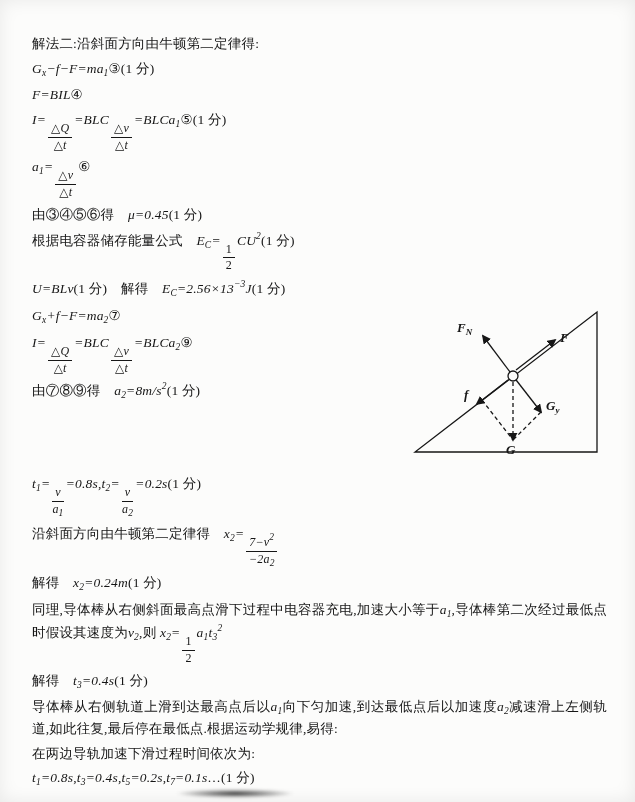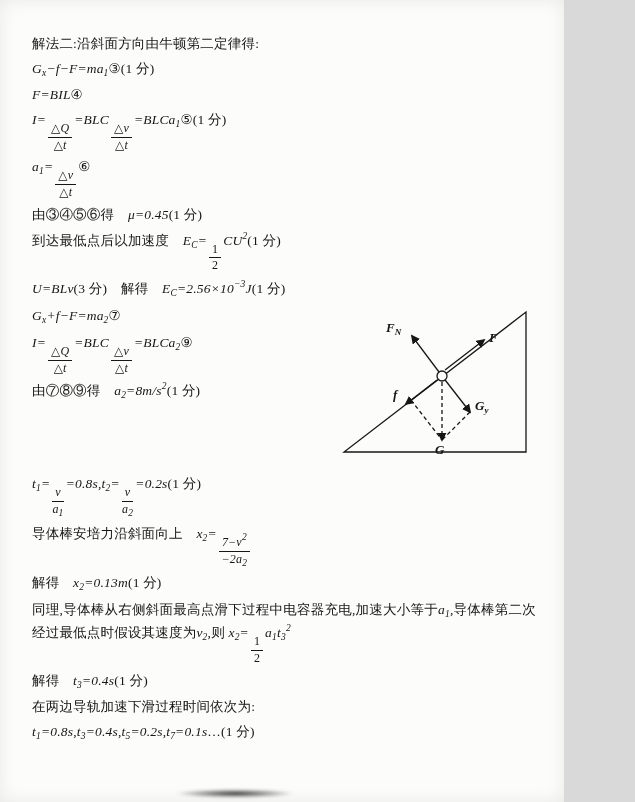--- a/index.html
+++ b/index.html
@@ -1,17 +1,17 @@
 <!DOCTYPE html>
 <html><head>
 <meta charset="utf-8">
 <style>
   html,body{margin:0;padding:0;background:#d9d9d9;}
   .page{
-    width:564px;height:802px;background:#fcfcfb;position:relative;overflow:hidden;
+    width:635px;height:802px;background:#fcfcfb;position:relative;overflow:hidden;
     box-sizing:border-box;padding:34px 28px 16px 32px;
     font-family:"Liberation Serif","DejaVu Serif",serif;color:#161616;
     box-shadow:inset 0 0 18px rgba(0,0,0,0.08);
   }
   .line{margin:0 0 5px;line-height:1.45;font-size:13.5px;letter-spacing:0.2px;}
   .tx{font-style:normal;}
   .vr{font-style:italic;}
   .sb{font-size:9.5px;font-style:italic;vertical-align:-3px;}
   .sp{font-size:9.5px;font-style:italic;vertical-align:6px;}
   .frac{display:inline-flex;flex-direction:column;align-items:center;vertical-align:-8px;
@@ -39,25 +39,25 @@
           <span class="den"><span class="vr">△t</span></span>
         </span><span class="vr">=BLC</span><span class="frac">
           <span class="num"><span class="vr">△v</span></span>
           <span class="den"><span class="vr">△t</span></span>
         </span><span class="vr">=BLCa</span><span class="sb">1</span><span class="tx">⑤(1 分)</span></div>
       <div class="line"><span class="vr">a</span><span class="sb">1</span><span class="vr">=</span><span class="frac">
           <span class="num"><span class="vr">△v</span></span>
           <span class="den"><span class="vr">△t</span></span>
         </span><span class="tx">⑥</span></div>
       <div class="line"><span class="tx">由③④⑤⑥得　</span><span class="vr">μ=0.45</span><span class="tx">(1 分)</span></div>
-      <div class="line"><span class="tx">到达最低点后以加速度　</span><span class="vr">E</span><span class="sb">C</span><span class="vr">=</span><span class="frac">
+      <div class="line"><span class="tx">根据电容器储存能量公式　</span><span class="vr">E</span><span class="sb">C</span><span class="vr">=</span><span class="frac">
           <span class="num"><span class="tx">1</span></span>
           <span class="den"><span class="tx">2</span></span>
         </span><span class="vr">CU</span><span class="sp">2</span><span class="tx">(1 分)</span></div>
-      <div class="line"><span class="vr">U=BLv</span><span class="tx">(3 分)　解得　</span><span class="vr">E</span><span class="sb">C</span><span class="vr">=2.56×10</span><span class="sp">−3</span><span class="vr">J</span><span class="tx">(1 分)</span></div>
+      <div class="line"><span class="vr">U=BLv</span><span class="tx">(1 分)　解得　</span><span class="vr">E</span><span class="sb">C</span><span class="vr">=2.56×13</span><span class="sp">−3</span><span class="vr">J</span><span class="tx">(1 分)</span></div>
     </div>
 
   <div>
     <figure class="diagram">
       <svg width="200" height="164" viewBox="0 0 200 164">
         <defs>
           <marker id="ah" viewBox="0 0 10 10" refX="8" refY="5" markerWidth="7" markerHeight="7" orient="auto">
             <path d="M0,0 L10,5 L0,10 z" fill="#161616"></path>
           </marker>
         </defs>
@@ -96,28 +96,29 @@
   </div>
 
   <div>
       <div class="line"><span class="vr">t</span><span class="sb">1</span><span class="vr">=</span><span class="frac">
           <span class="num"><span class="vr">v</span></span>
           <span class="den"><span class="vr">a</span><span class="sb">1</span></span>
         </span><span class="vr">=0.8s</span><span class="tx">,</span><span class="vr">t</span><span class="sb">2</span><span class="vr">=</span><span class="frac">
           <span class="num"><span class="vr">v</span></span>
           <span class="den"><span class="vr">a</span><span class="sb">2</span></span>
         </span><span class="vr">=0.2s</span><span class="tx">(1 分)</span></div>
-      <div class="line"><span class="tx">导体棒安培力沿斜面向上　</span><span class="vr">x</span><span class="sb">2</span><span class="vr">=</span><span class="frac">
+      <div class="line"><span class="tx">沿斜面方向由牛顿第二定律得　</span><span class="vr">x</span><span class="sb">2</span><span class="vr">=</span><span class="frac">
           <span class="num"><span class="vr">7−v</span><span class="sp">2</span></span>
           <span class="den"><span class="vr">−2a</span><span class="sb">2</span></span>
         </span></div>
-      <div class="line"><span class="tx">解得　</span><span class="vr">x</span><span class="sb">2</span><span class="vr">=0.13m</span><span class="tx">(1 分)</span></div>
+      <div class="line"><span class="tx">解得　</span><span class="vr">x</span><span class="sb">2</span><span class="vr">=0.24m</span><span class="tx">(1 分)</span></div>
       <div class="line para"><span class="tx">同理,导体棒从右侧斜面最高点滑下过程中电容器充电,加速大小等于</span><span class="vr">a</span><span class="sb">1</span><span class="tx">,导体棒第二次经过最低点时假设其速度为</span><span class="vr">v</span><span class="sb">2</span><span class="tx">,则 </span><span class="vr">x</span><span class="sb">2</span><span class="vr">=</span><span class="frac">
           <span class="num"><span class="tx">1</span></span>
           <span class="den"><span class="tx">2</span></span>
         </span><span class="vr">a</span><span class="sb">1</span><span class="vr">t</span><span class="sb">3</span><span class="sp">2</span></div>
       <div class="line"><span class="tx">解得　</span><span class="vr">t</span><span class="sb">3</span><span class="vr">=0.4s</span><span class="tx">(1 分)</span></div>
+      <div class="line para"><span class="tx">导体棒从右侧轨道上滑到达最高点后以</span><span class="vr">a</span><span class="sb">1</span><span class="tx">向下匀加速,到达最低点后以加速度</span><span class="vr">a</span><span class="sb">2</span><span class="tx">减速滑上左侧轨道,如此往复,最后停在最低点.根据运动学规律,易得:</span></div>
       <div class="line"><span class="tx">在两边导轨加速下滑过程时间依次为:</span></div>
       <div class="line"><span class="vr">t</span><span class="sb">1</span><span class="vr">=0.8s</span><span class="tx">,</span><span class="vr">t</span><span class="sb">3</span><span class="vr">=0.4s</span><span class="tx">,</span><span class="vr">t</span><span class="sb">5</span><span class="vr">=0.2s</span><span class="tx">,</span><span class="vr">t</span><span class="sb">7</span><span class="vr">=0.1s</span><span class="tx">…(1 分)</span></div>
     </div>
 
   <div class="smudge"></div>
 </div>
 
 </body></html>

